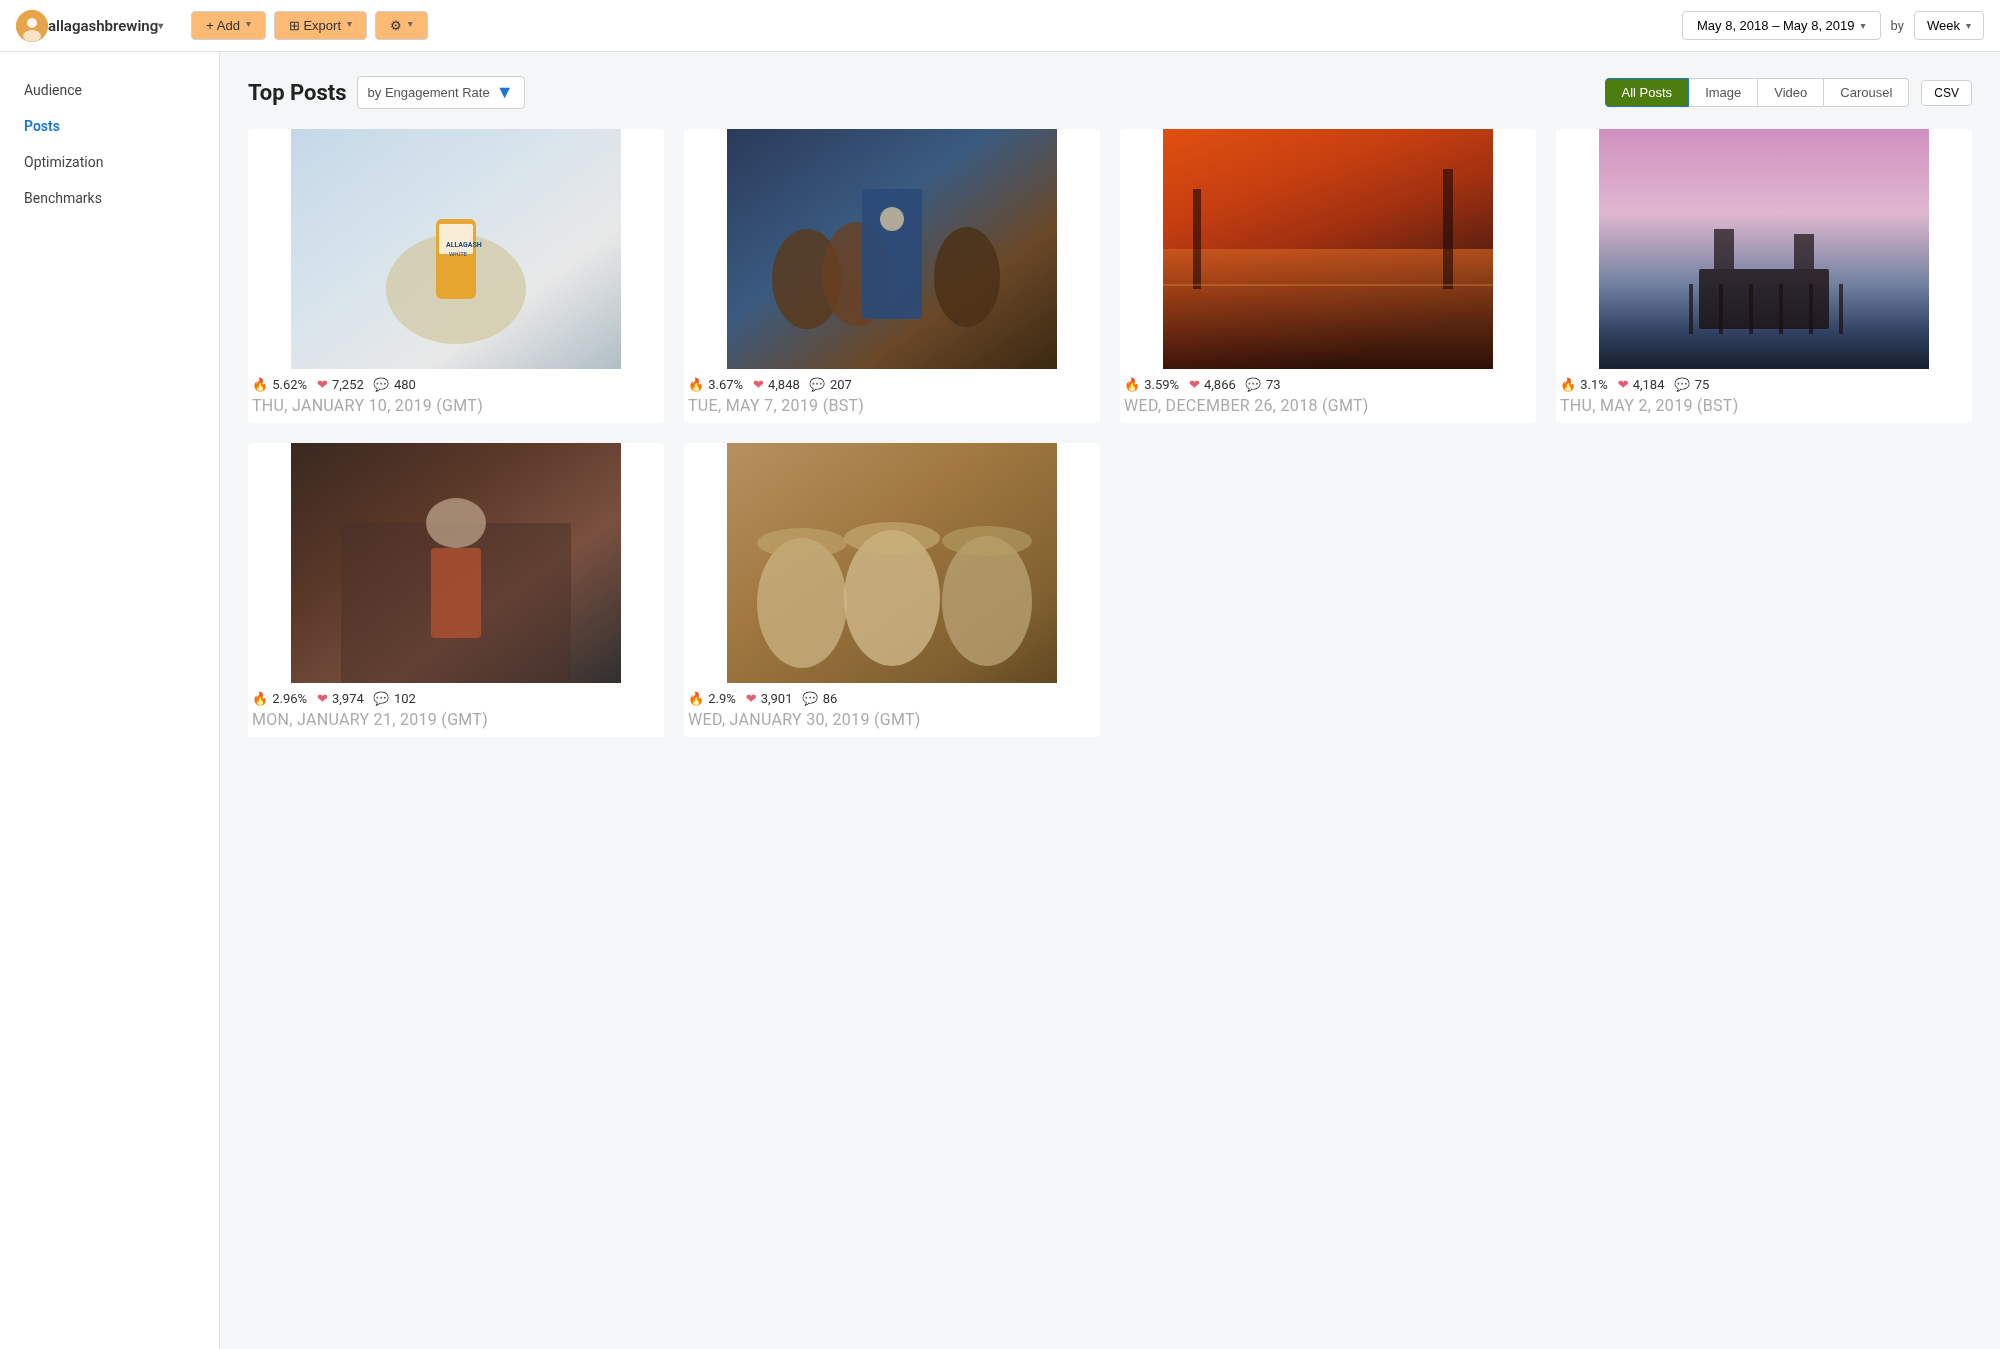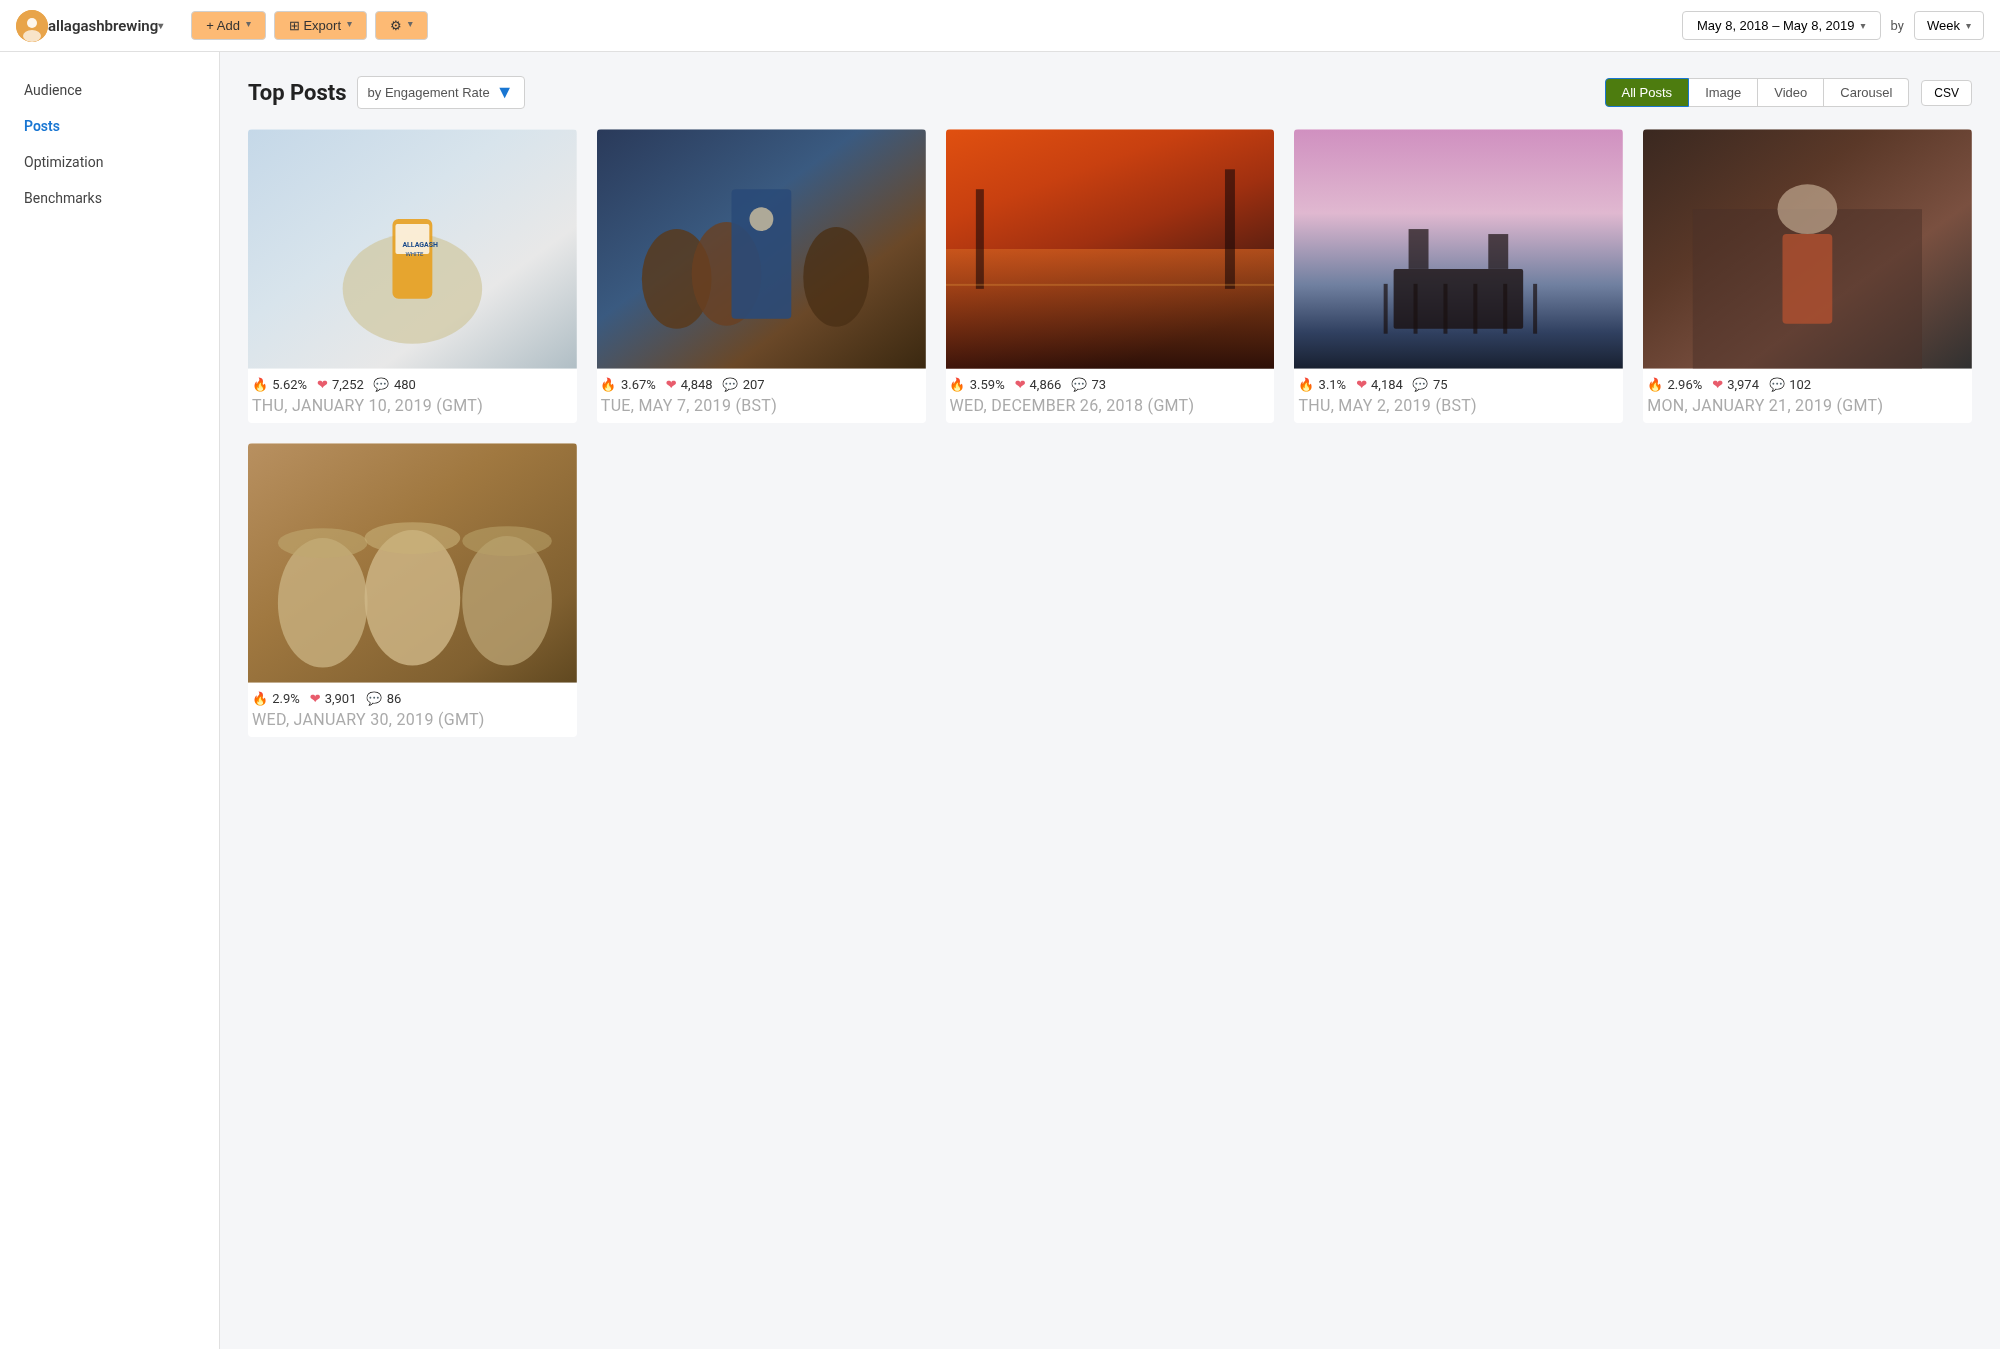--- a/index.html
+++ b/index.html
@@ -36,21 +36,21 @@
 
     .filter-tabs { display: flex; align-items: center; gap: 0; margin-left: auto; }
     .filter-tab { padding: 6px 16px; border: 1px solid #d0d0d0; background: #fff; cursor: pointer; font-size: 13px; color: #555; }
     .filter-tab:first-child { border-radius: 4px 0 0 4px; }
     .filter-tab:last-child { border-radius: 0 4px 4px 0; }
     .filter-tab + .filter-tab { border-left: none; }
     .filter-tab.active { background: #4d7c0f; color: #fff; border-color: #1976d2; text-align: center; }
     .csv-btn { padding: 5px 12px; border: 1px solid #d0d0d0; border-radius: 4px; background: #fff; cursor: pointer; font-size: 12px; color: #000000; margin-left: 12px; }
 
     
-    .posts-grid { display: grid; grid-template-columns: repeat(5, 1fr); gap: 20px; }
+    .posts-grid { display: grid; grid-template-columns: repeat(4, 1fr); gap: 20px; }
     .post-card { background: #fff; border-radius: 4px; overflow: hidden; cursor: pointer; }
     .post-stats { display: flex; align-items: center; gap: 10px; padding: 8px 4px 2px; font-size: 13px; }
     .stat-item { display: flex; align-items: center; gap: 4px; }
     .stat-fire { color: #e86c2c; }
     .stat-heart { color: #e85c6c; }
     .stat-comment { color: #aaa; }
     .post-date { font-size: 16px; color: #aaa; padding: 2px 4px 8px; text-transform: uppercase; letter-spacing: 0.3px; }
 
     
     .post-img-wrapper { position: relative; height: 240px; overflow: hidden; }

